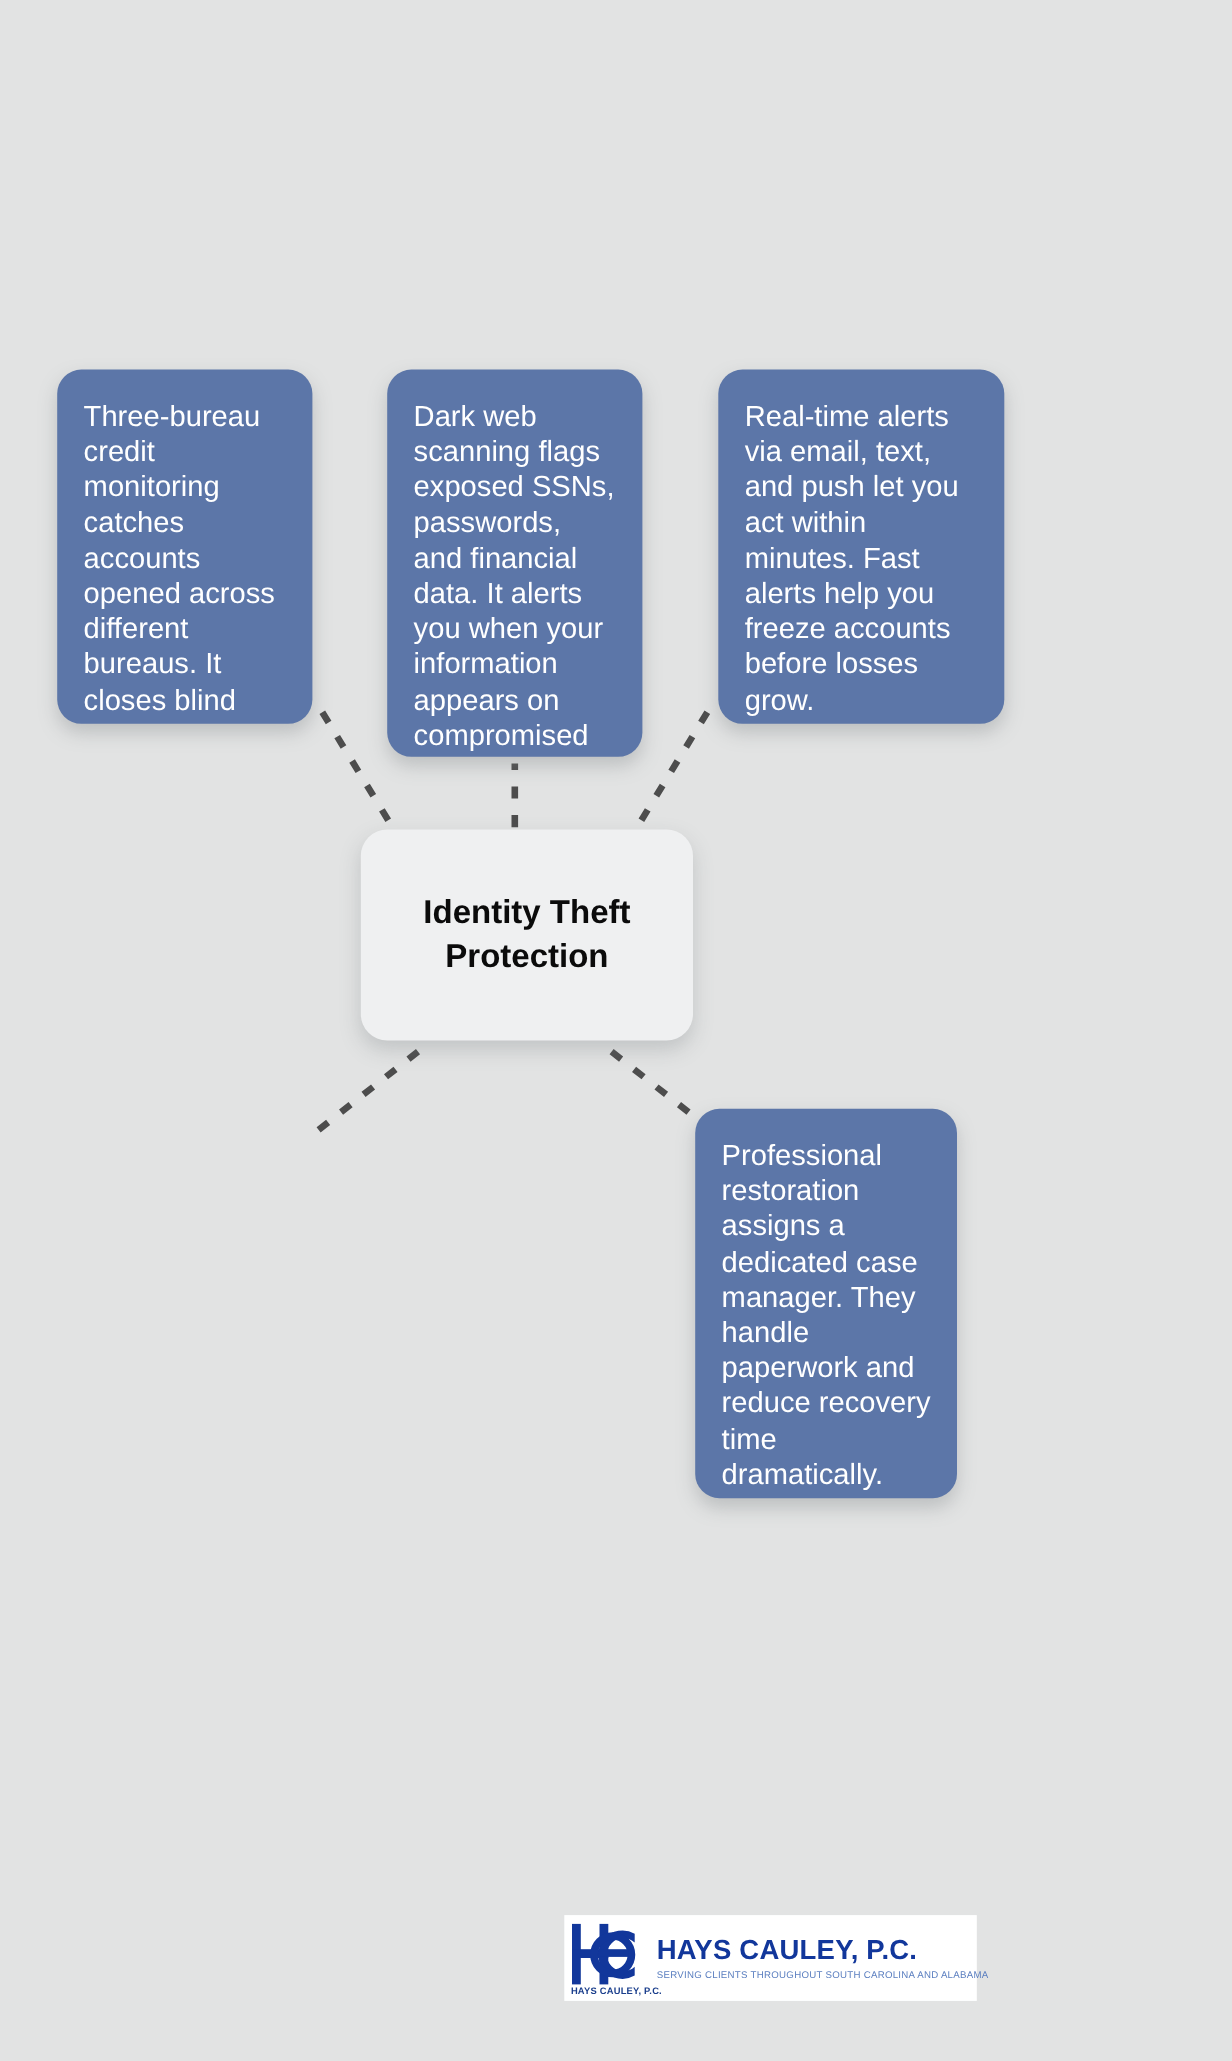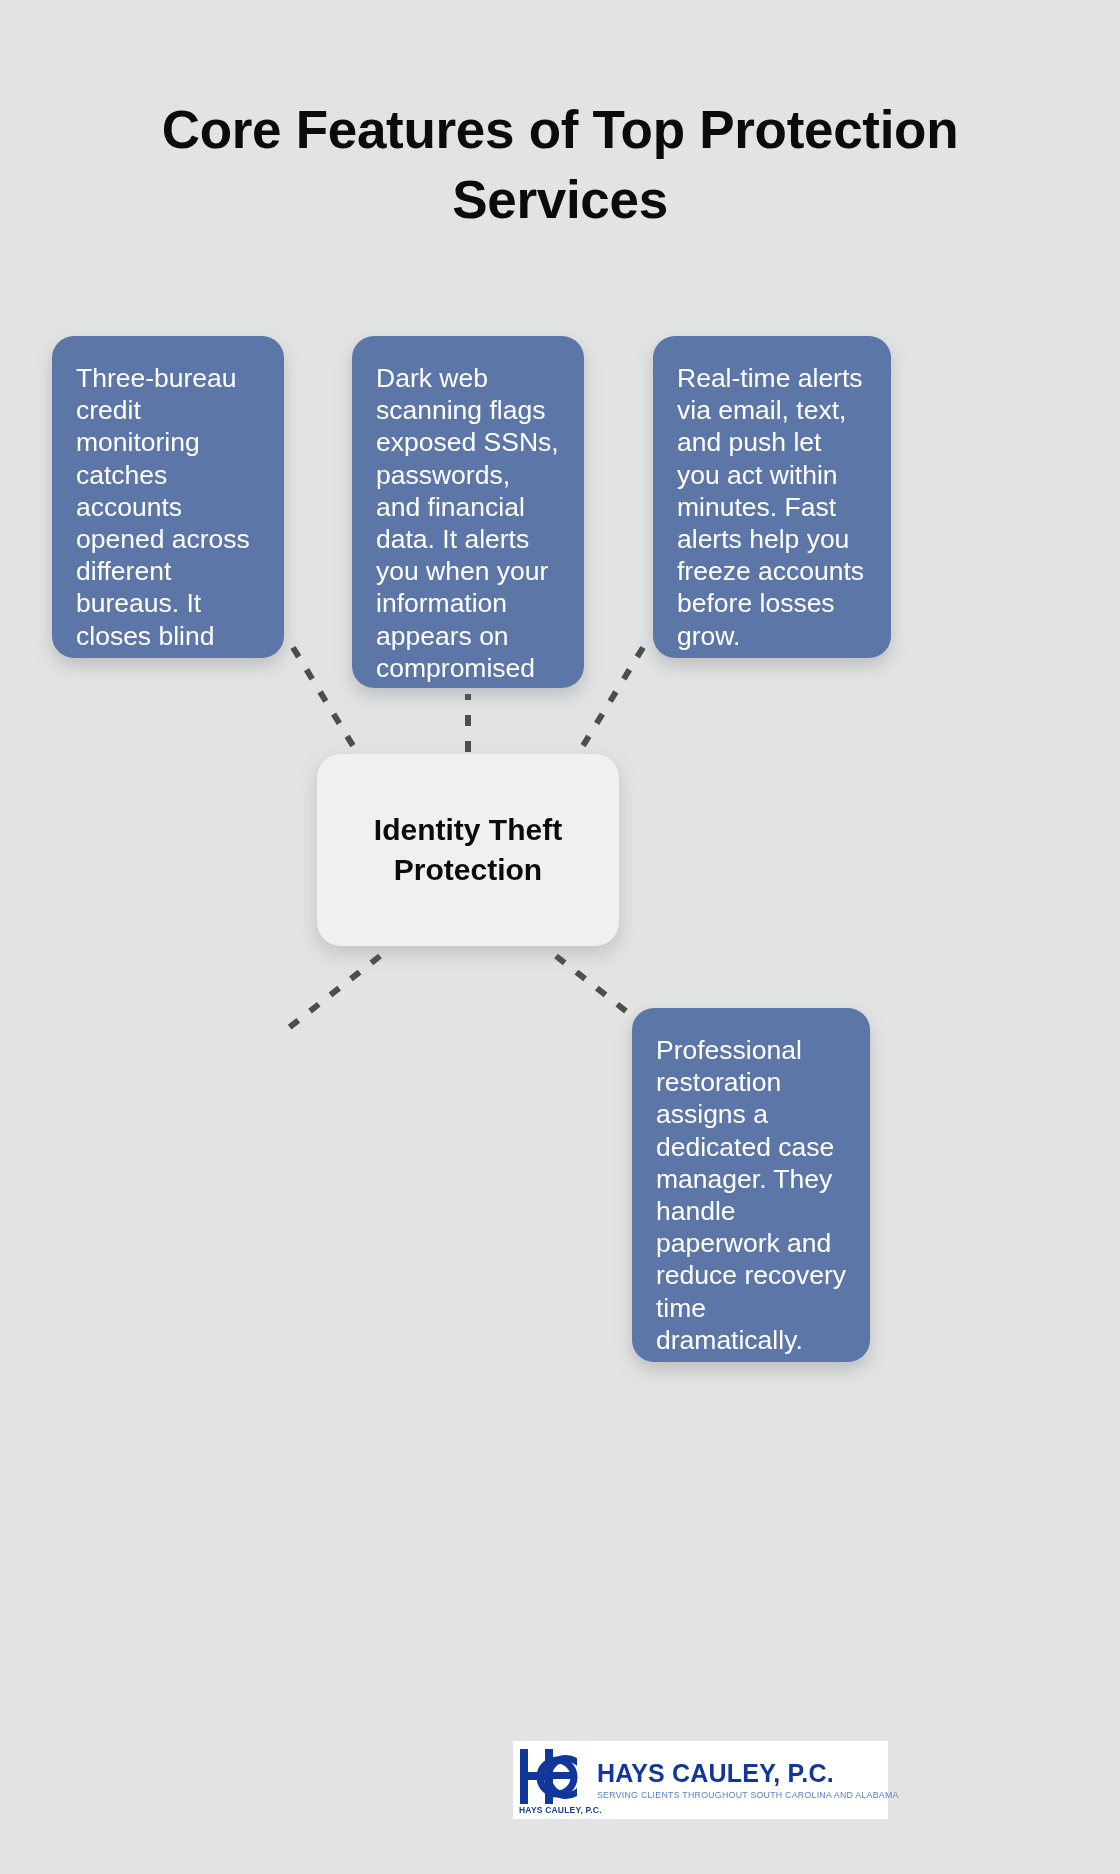--- a/index.html
+++ b/index.html
@@ -37,27 +37,27 @@
     line-height:1.215;
     box-sizing:border-box;
     padding:26px 24px 22px 24px;
     box-shadow:0 8px 16px rgba(120,125,130,0.34);
     overflow:hidden;
   }
   .card p{margin:0;}
 
   .c1{left:52px;  top:336px;  width:232px; height:322px;}
   .c2{left:352px; top:336px;  width:232px; height:352px;}
-  .c3{left:653px; top:336px;  width:238px; height:322px;}
+  .c3{left:653px; top:336px;  width:260px; height:322px;}
   .c4{left:52px;  top:1008px; width:232px; height:300px;}
   .c5{left:632px; top:1008px; width:238px; height:354px;}
 
   .center{
     position:absolute;
-    left:317px; top:754px; width:302px; height:192px;
+    left:328px; top:754px; width:302px; height:192px;
     background:#eff0f1;
     border-radius:24px;
     box-shadow:0 8px 18px rgba(120,125,130,0.30);
     display:flex;align-items:center;justify-content:center;
     box-sizing:border-box;
     padding:0 34px;
   }
   .center-label{
     font-size:30px;
     font-weight:bold;
@@ -108,21 +108,20 @@
     letter-spacing:0.25px;
     margin-top:4px;
     white-space:nowrap;
   }
 </style>
 </head>
 <body>
 
 <div id="stage">
 
-  <div class="title">Core Features of Top Protection Services</div>
 
   <svg class="edges" width="1120" height="1874" viewBox="0 0 1120 1874">
     <g stroke="#4d4d4d" stroke-width="6" stroke-dasharray="11 15" stroke-linecap="butt" fill="none">
       <line x1="380" y1="790" x2="286" y2="636"></line>
       <line x1="468" y1="752" x2="468" y2="694"></line>
       <line x1="556" y1="790" x2="650" y2="636"></line>
       <line x1="380" y1="956" x2="286" y2="1030"></line>
       <line x1="556" y1="956" x2="650" y2="1030"></line>
     </g>
   </svg>

